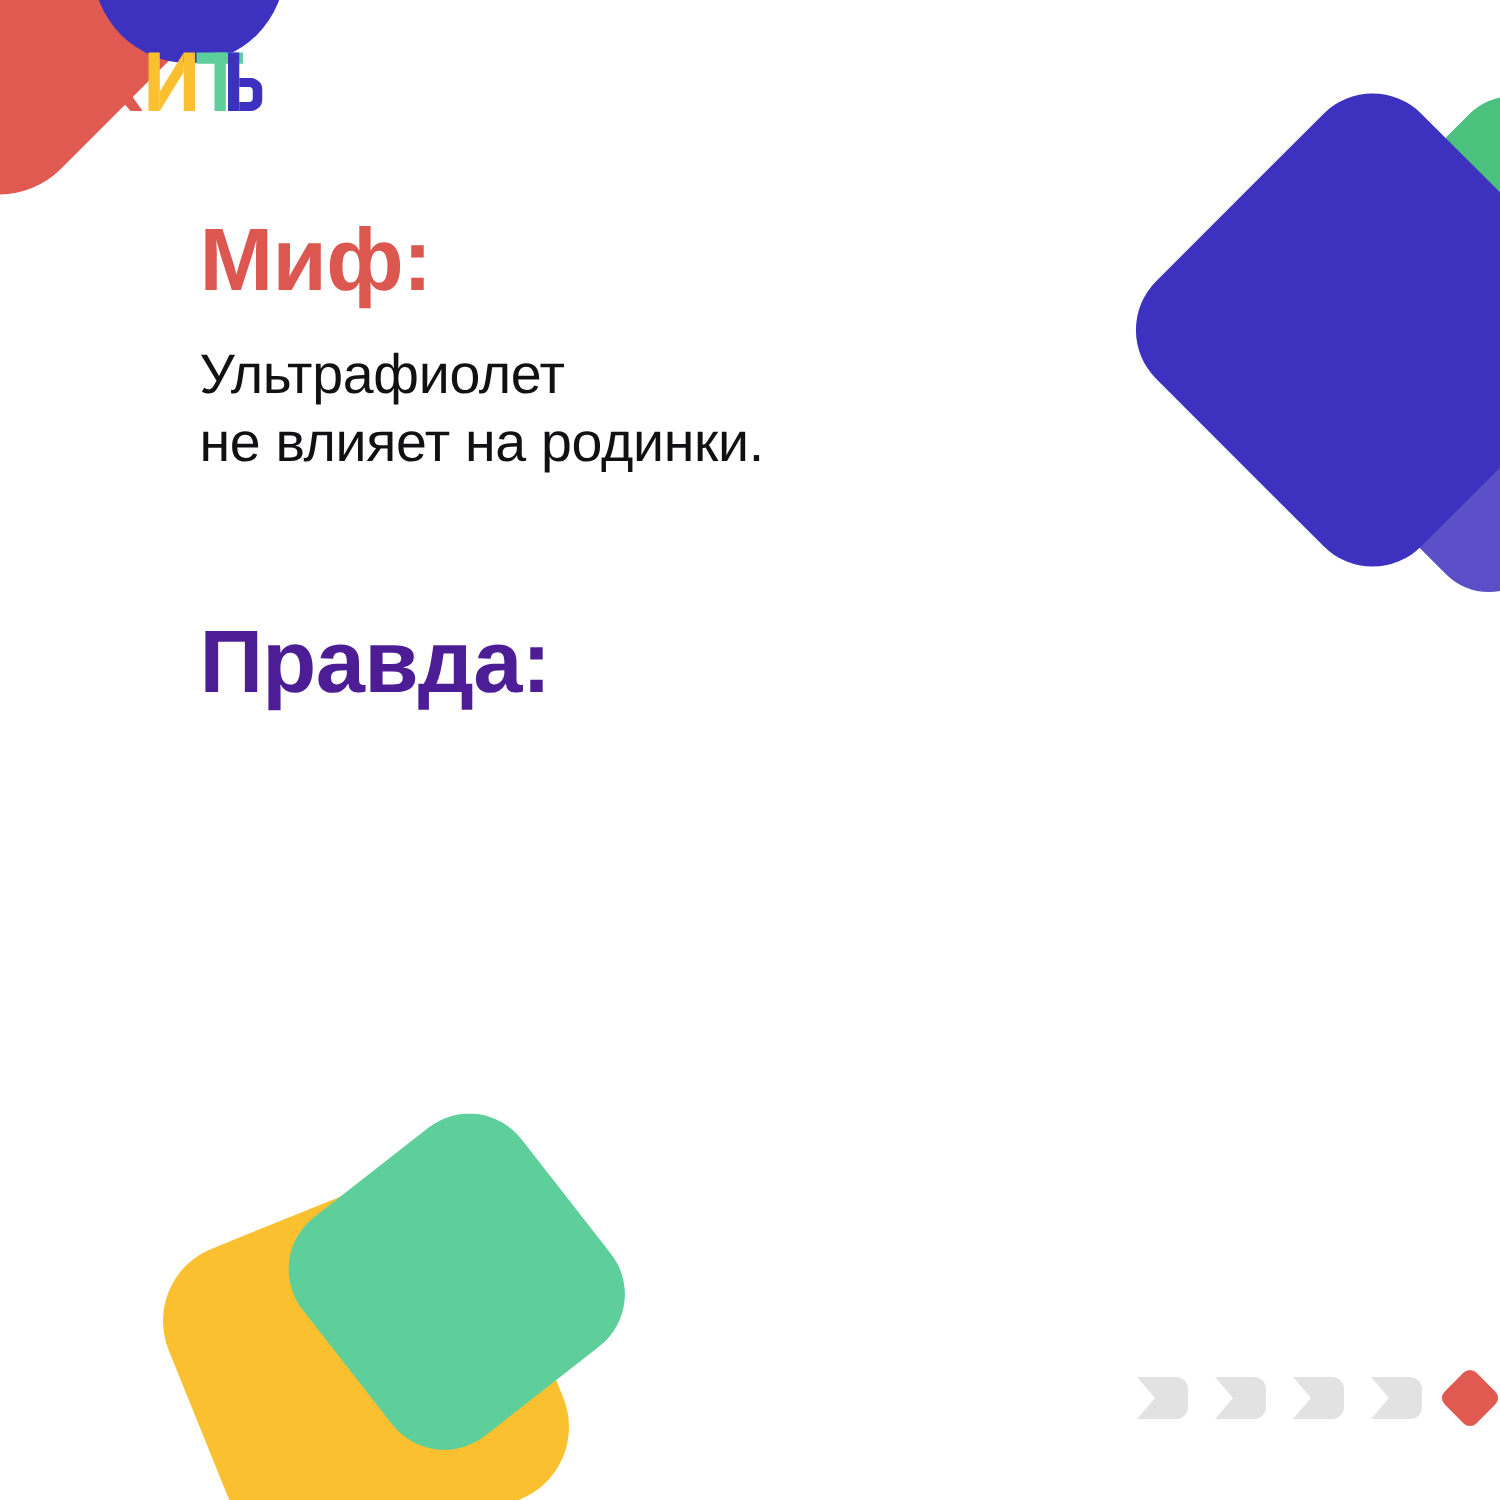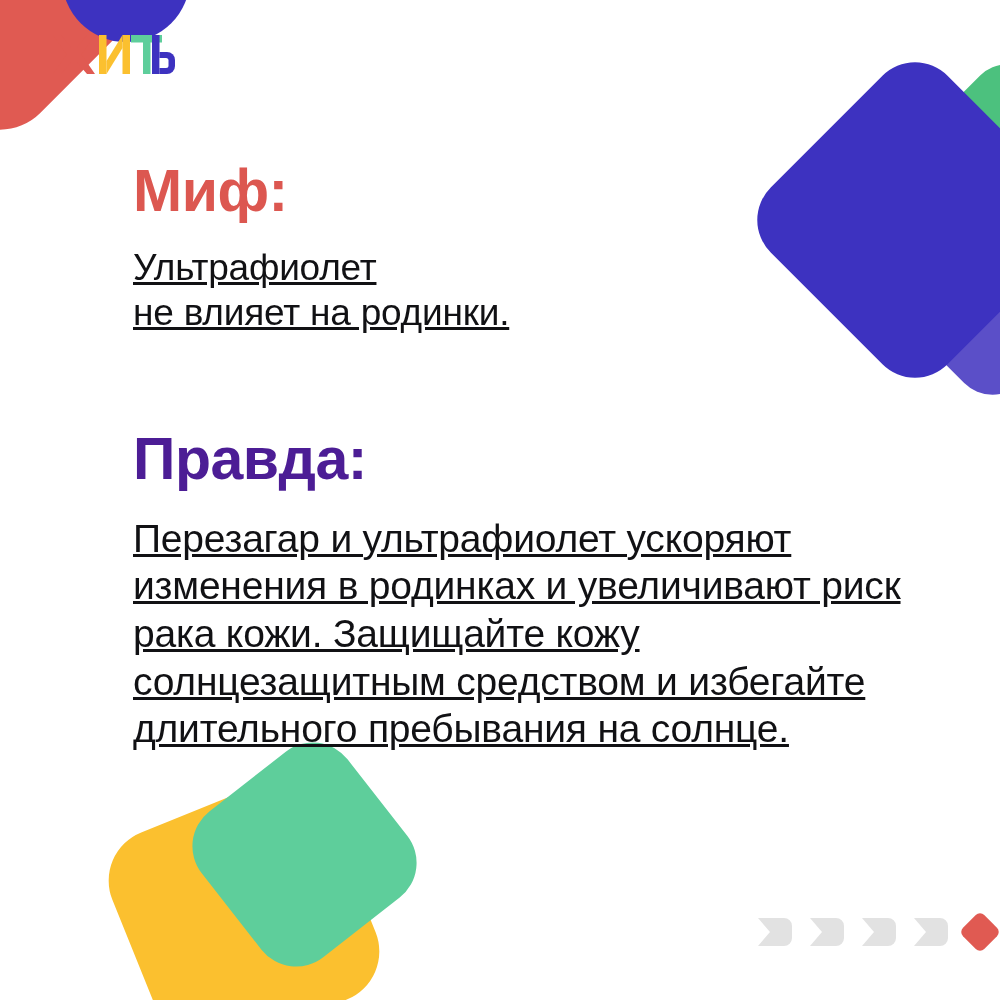--- a/index.html
+++ b/index.html
@@ -97,41 +97,40 @@
     left: 53px;
     top: 28px;
     width: 122px;
     height: 46px;
   }
 
   
   .content {
     position: absolute;
     left: 133px;
-    top: 160px;
+    top: 142px;
     width: 800px;
   }
 
   .heading {
     margin: 0;
     font-weight: 700;
     font-size: 59px;
     line-height: 1.06;
     letter-spacing: -0.5px;
   }
   .heading-myth  { color: #DC5750; }
   .heading-truth { color: #4c1d95; }
 
   .body-text {
     margin: 0;
     color: #111114;
     font-weight: 400;
     letter-spacing: -0.2px;
     white-space: pre-line;
-    text-decoration: underline;
   }
 
   .myth-body {
     font-size: 37px;
     line-height: 1.24;
     margin-top: 22px;
   }
 
   .truth-heading-wrap { margin-top: 92px; }
 
@@ -200,21 +199,20 @@
   <div class="content">
 
     <h1 class="heading heading-myth">Миф:</h1>
 
     <p class="body-text myth-body">Ультрафиолет
 не влияет на родинки.</p>
 
     <div class="truth-heading-wrap">
       <h1 class="heading heading-truth">Правда:</h1>
 
-      <p class="body-text truth-body">Перезагар и ультрафиолет ускоряют изменения в родинках и увеличивают риск рака кожи. Защищайте кожу солнцезащитным средством и избегайте длительного пребывания на солнце.</p>
     </div>
 
   </div>
 
   <div class="pager">
 
     <svg class="pager-chip" viewBox="0 0 48 48">
       <path d="M10 10 h26 a8 8 0 0 1 8 8 v12 a8 8 0 0 1 -8 8 H10 a0 0 0 0 1 0 0 l12 -14 L10 10 Z" fill="#E2E2E2"></path>
     </svg>
     <svg class="pager-chip" viewBox="0 0 48 48">

